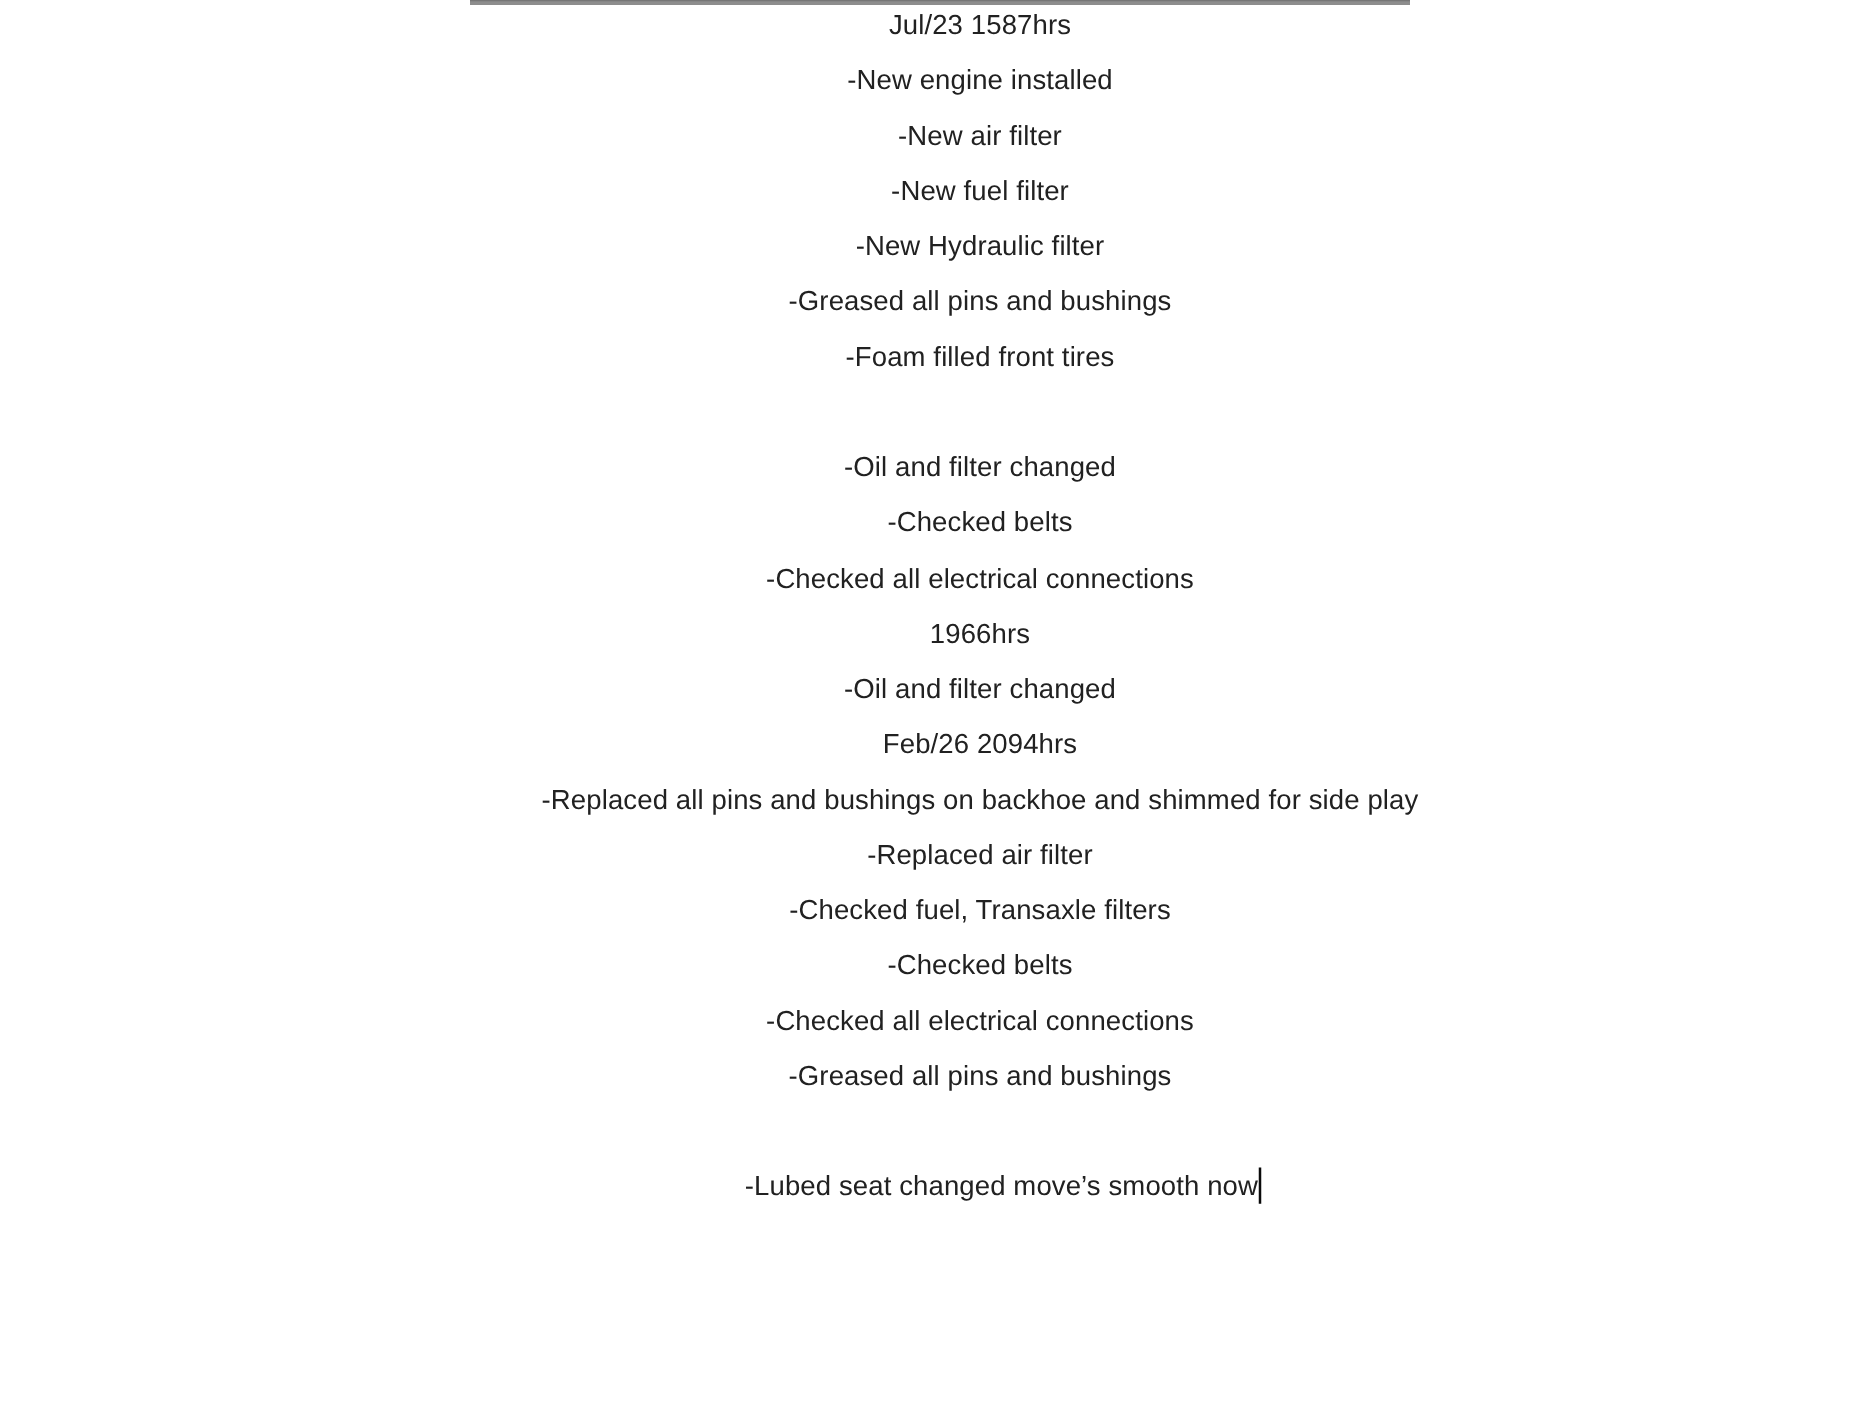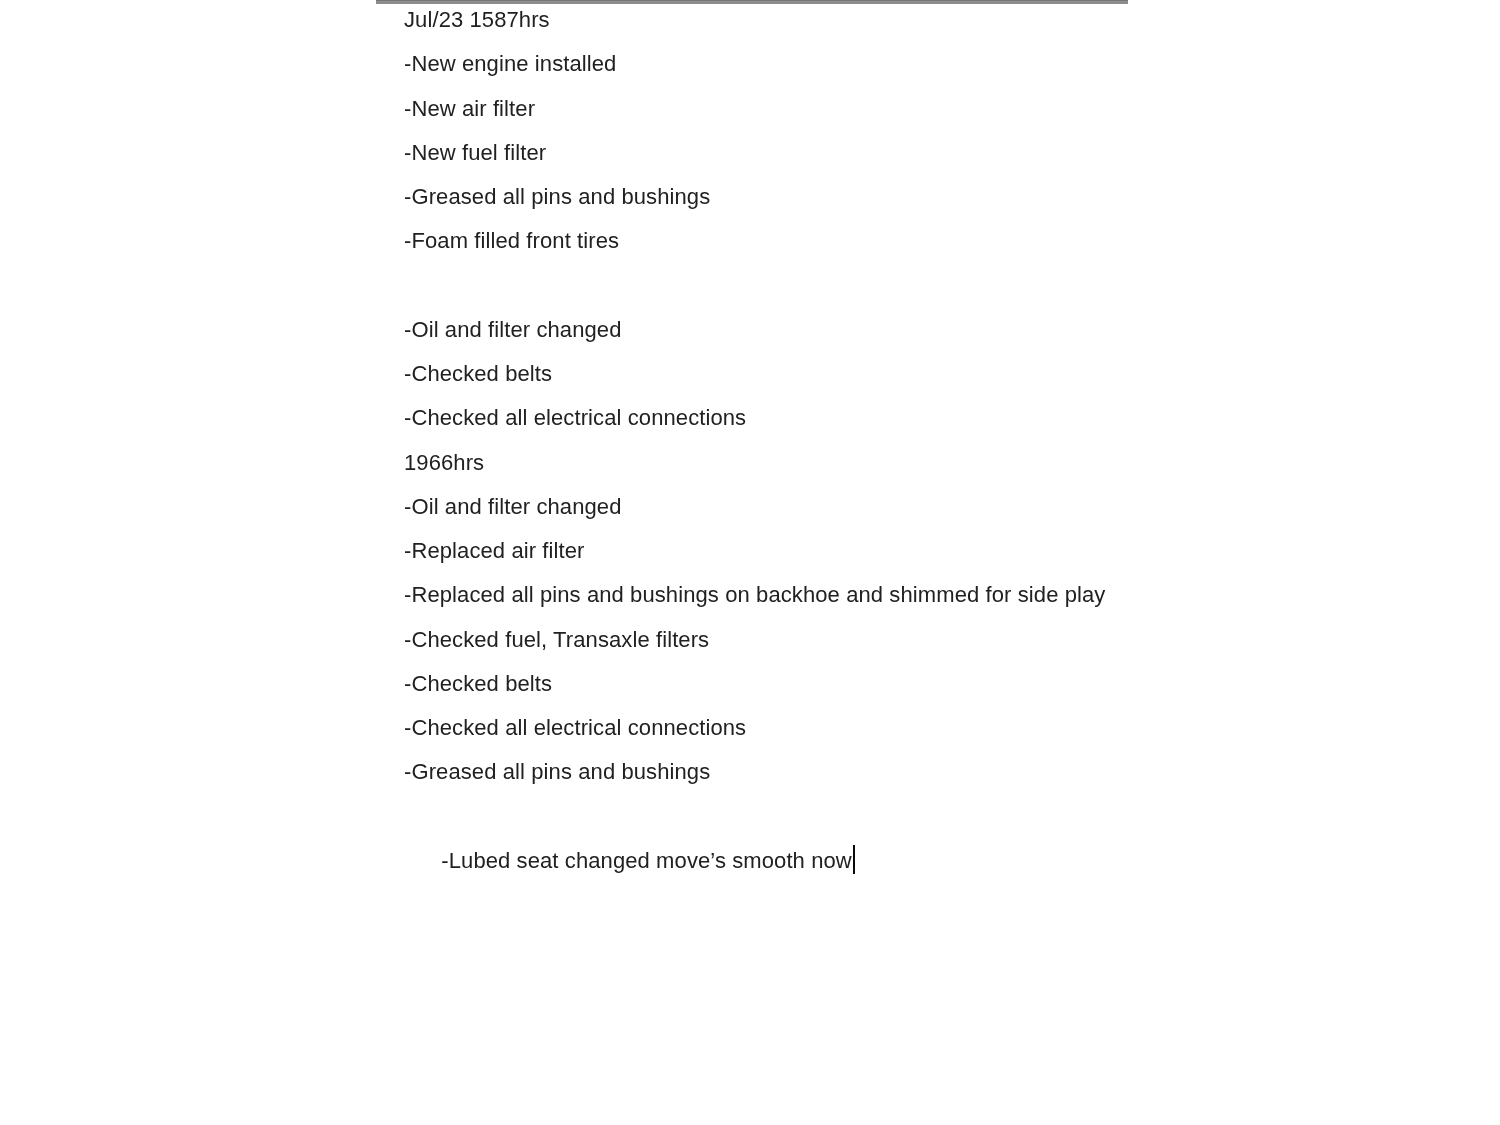--- a/index.html
+++ b/index.html
@@ -1,15 +1,15 @@
 <!DOCTYPE html>
 <html><head>
 <meta charset="utf-8">
 <style>
-  * { margin: 0; padding: 0; box-sizing: border-box; }
+  * { margin: 0; padding: 0; box-sizing: border-box; text-align: center; }
   html, body {
     width: 1500px;
     height: 1125px;
     background: #ffffff;
     overflow: hidden;
     font-family: "Liberation Sans", "DejaVu Sans", sans-serif;
   }
   .stage {
     position: relative;
     width: 1500px;
@@ -57,30 +57,32 @@
 
 <div class="stage">
 
   <div class="top-divider"></div>
 
   <div class="editor">
     <div class="line">Jul/23 1587hrs</div>
     <div class="line">-New engine installed</div>
     <div class="line">-New air filter</div>
     <div class="line">-New fuel filter</div>
+    <div class="line">-New Hydraulic filter</div>
     <div class="line">-Greased all pins and bushings</div>
     <div class="line">-Foam filled front tires</div>
     <div class="line"></div>
     <div class="line">-Oil and filter changed</div>
     <div class="line">-Checked belts</div>
     <div class="line">-Checked all electrical connections</div>
     <div class="line">1966hrs</div>
     <div class="line">-Oil and filter changed</div>
+    <div class="line">Feb/26 2094hrs</div>
+    <div class="line">-Replaced all pins and bushings on backhoe and shimmed for side play</div>
     <div class="line">-Replaced air filter</div>
-    <div class="line">-Replaced all pins and bushings on backhoe and shimmed for side play</div>
     <div class="line">-Checked fuel, Transaxle filters</div>
     <div class="line">-Checked belts</div>
     <div class="line">-Checked all electrical connections</div>
     <div class="line">-Greased all pins and bushings</div>
     <div class="line">
       <span>-Lubed seat changed move’s smooth now</span><span class="caret"></span>
     </div>
   </div>
 
 </div>

